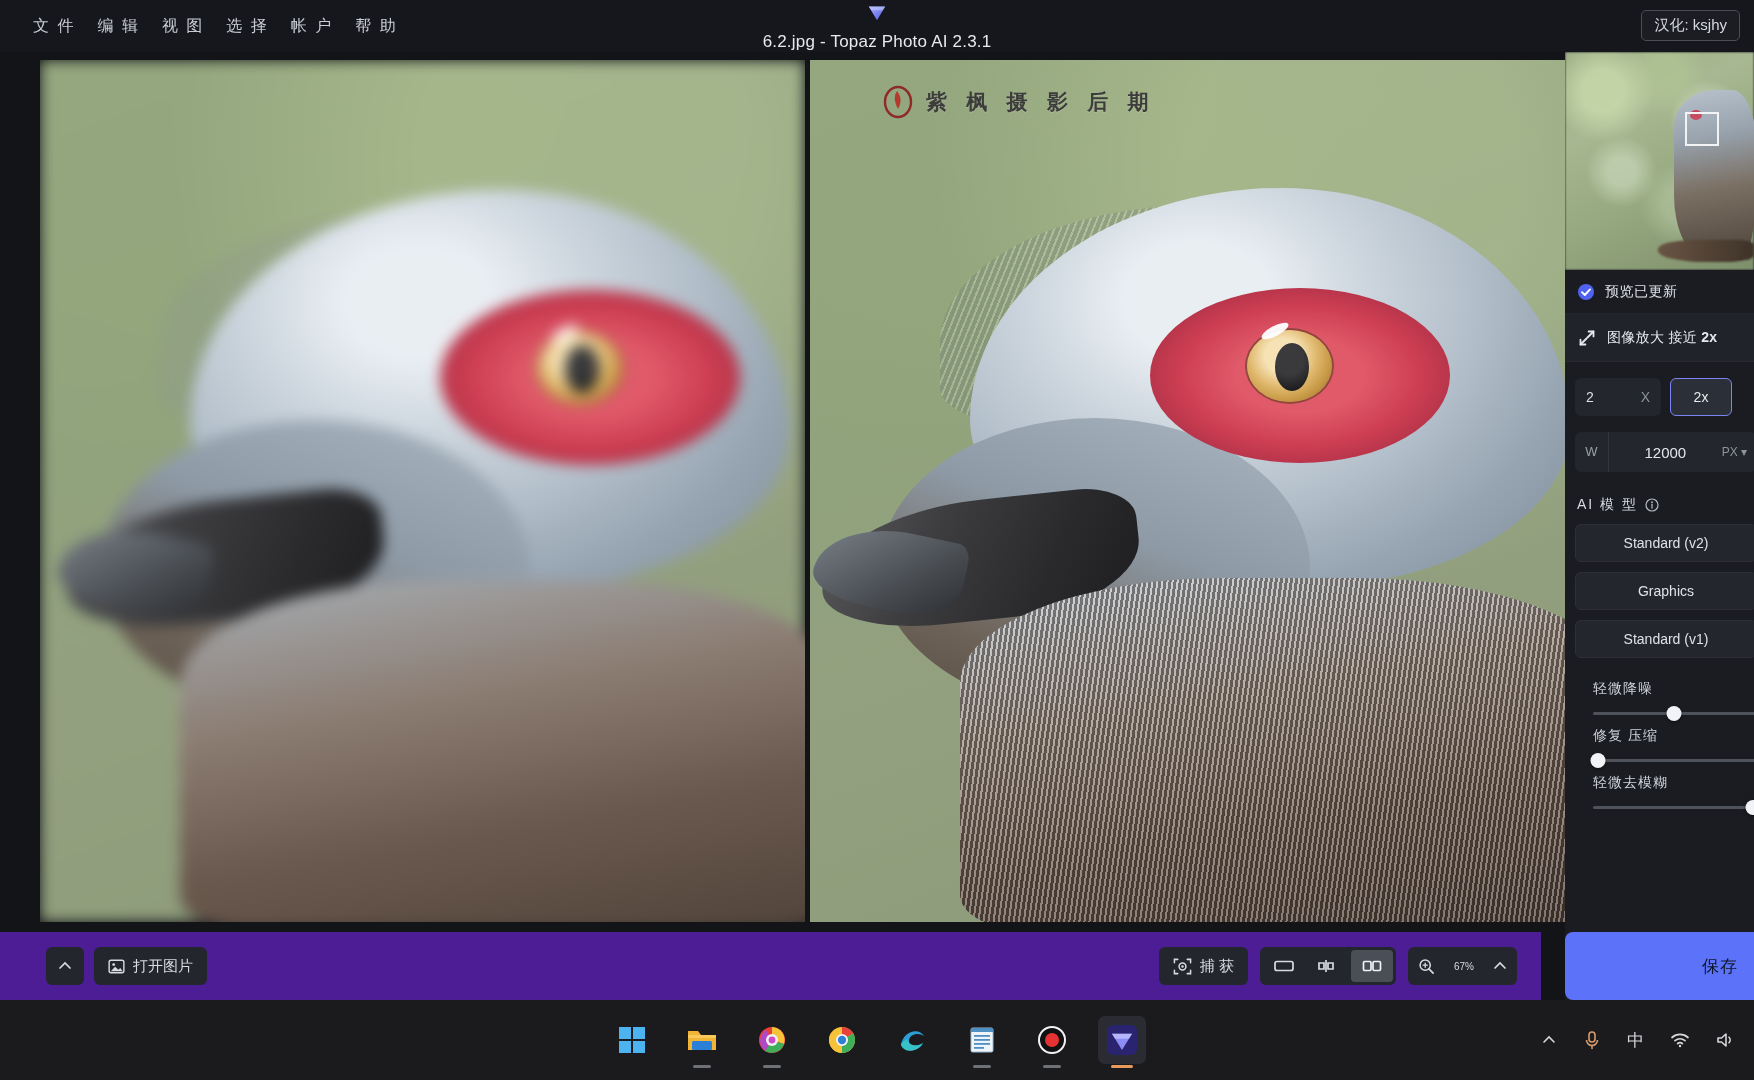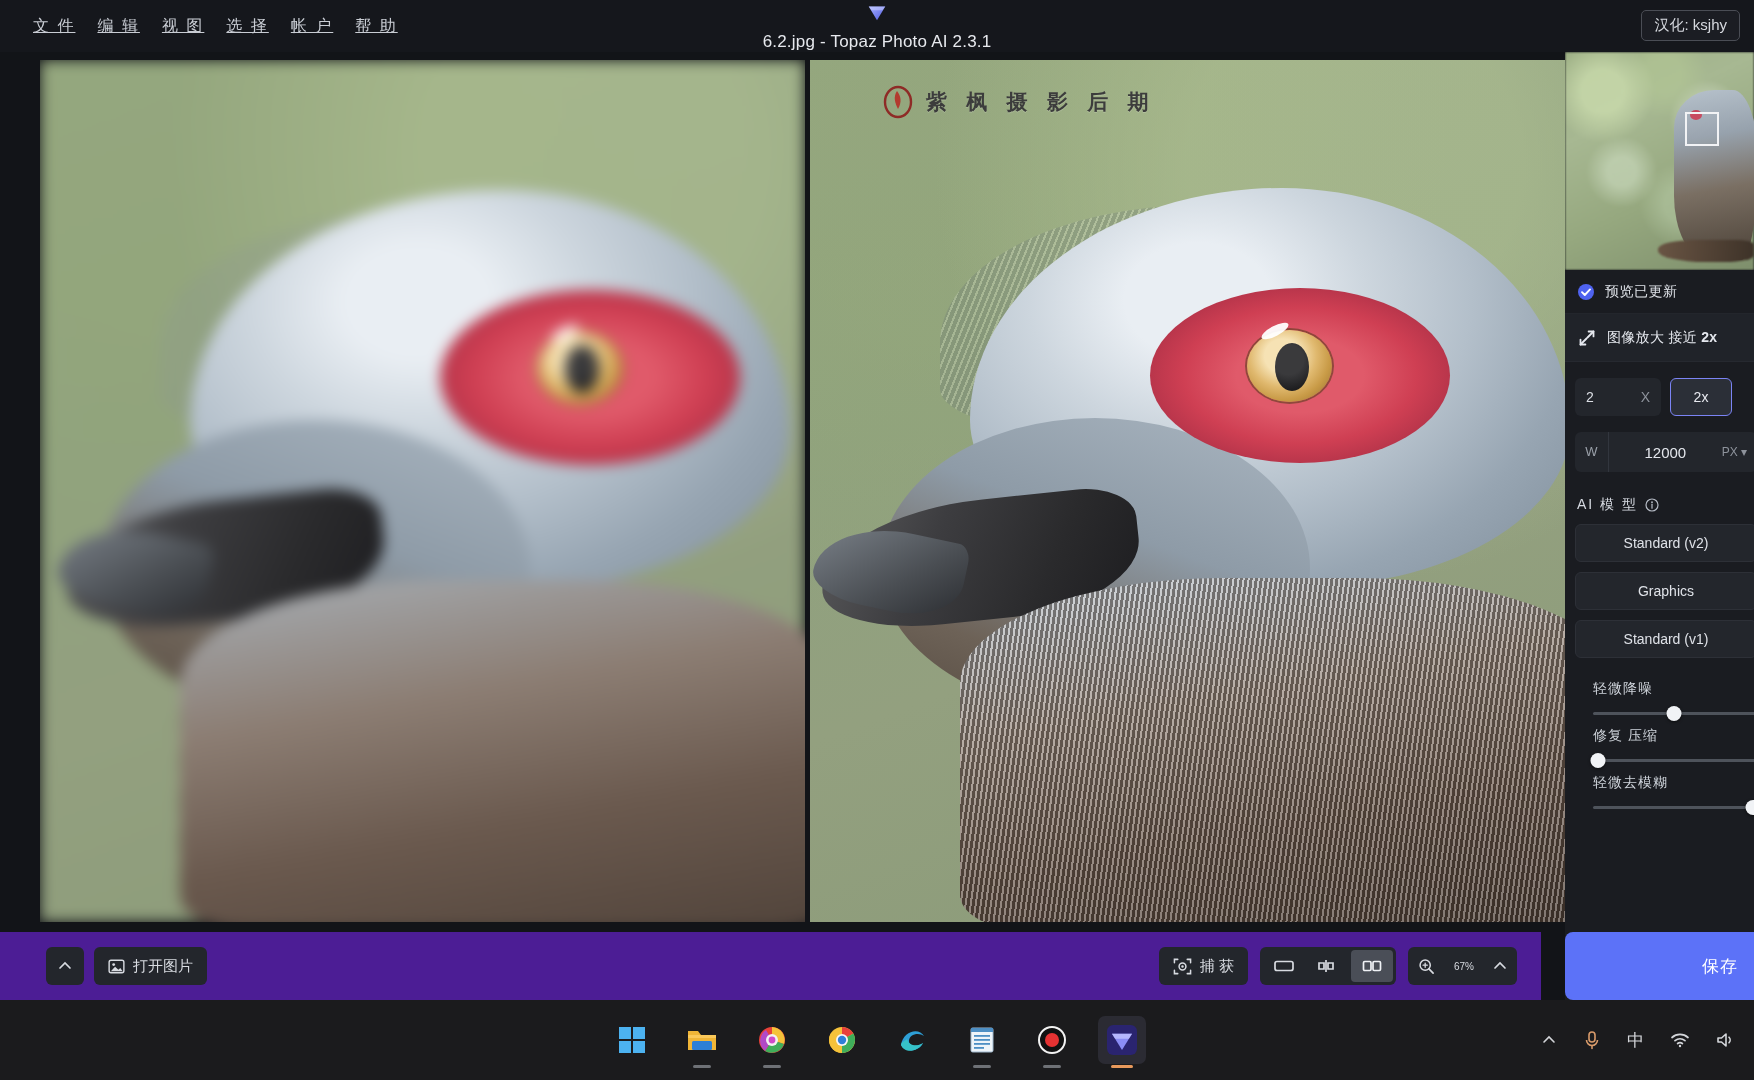--- a/index.html
+++ b/index.html
@@ -12,21 +12,21 @@
   #app { position: relative; width: 1754px; height: 1080px; background: #121418; }
 
   
   .titlebar {
     position: absolute; left: 0; top: 0; width: 1754px; height: 52px;
     background: #15171c; display: flex; align-items: center;
   }
   .menu { display: flex; align-items: center; margin-left: 22px; gap: 0px; }
   .menu-item {
     color: #c9cdd4; font-size: 16px; padding: 6px 11px; letter-spacing: 2px;
-    cursor: default; white-space: nowrap; text-decoration: underline;
+    cursor: default; white-space: nowrap;
   }
   .title-center {
     position: absolute; left: 0; right: 0; top: 0; height: 52px;
     display: flex; align-items: center; justify-content: center; gap: 9px;
     pointer-events: none;
     flex-direction: column;
   }
   .title-text { color: #e7e9ee; font-size: 17px; letter-spacing: .2px; }
   .gem-icon { width: 22px; height: 22px; display: block; }
   .lang-badge {
@@ -248,21 +248,21 @@
   }
   .slider-knob {
     position: absolute; top: -6px; width: 15px; height: 15px; border-radius: 50%;
     background: #f1f3f6; transform: translateX(-50%);
     box-shadow: 0 1px 3px rgba(0,0,0,.6);
   }
 
   .save-btn {
     position: absolute; left: 1565px; top: 932px; width: 189px; height: 68px;
     background: #5c72f8; border: none; border-radius: 8px 0 0 8px;
-    color: #ffffff; font-size: 17px; display: flex; align-items: center;
+    color: #0f172a; font-size: 17px; display: flex; align-items: center;
     justify-content: flex-end; padding-right: 16px; cursor: pointer; letter-spacing: 1px;
   }
 
   
   .taskbar {
     position: absolute; left: 0; top: 1000px; width: 1754px; height: 80px;
     background: #1b1b1d; display: flex; align-items: center; justify-content: center;
   }
   .tb-icons { display: flex; align-items: center; gap: 22px; }
   .tb-item {

